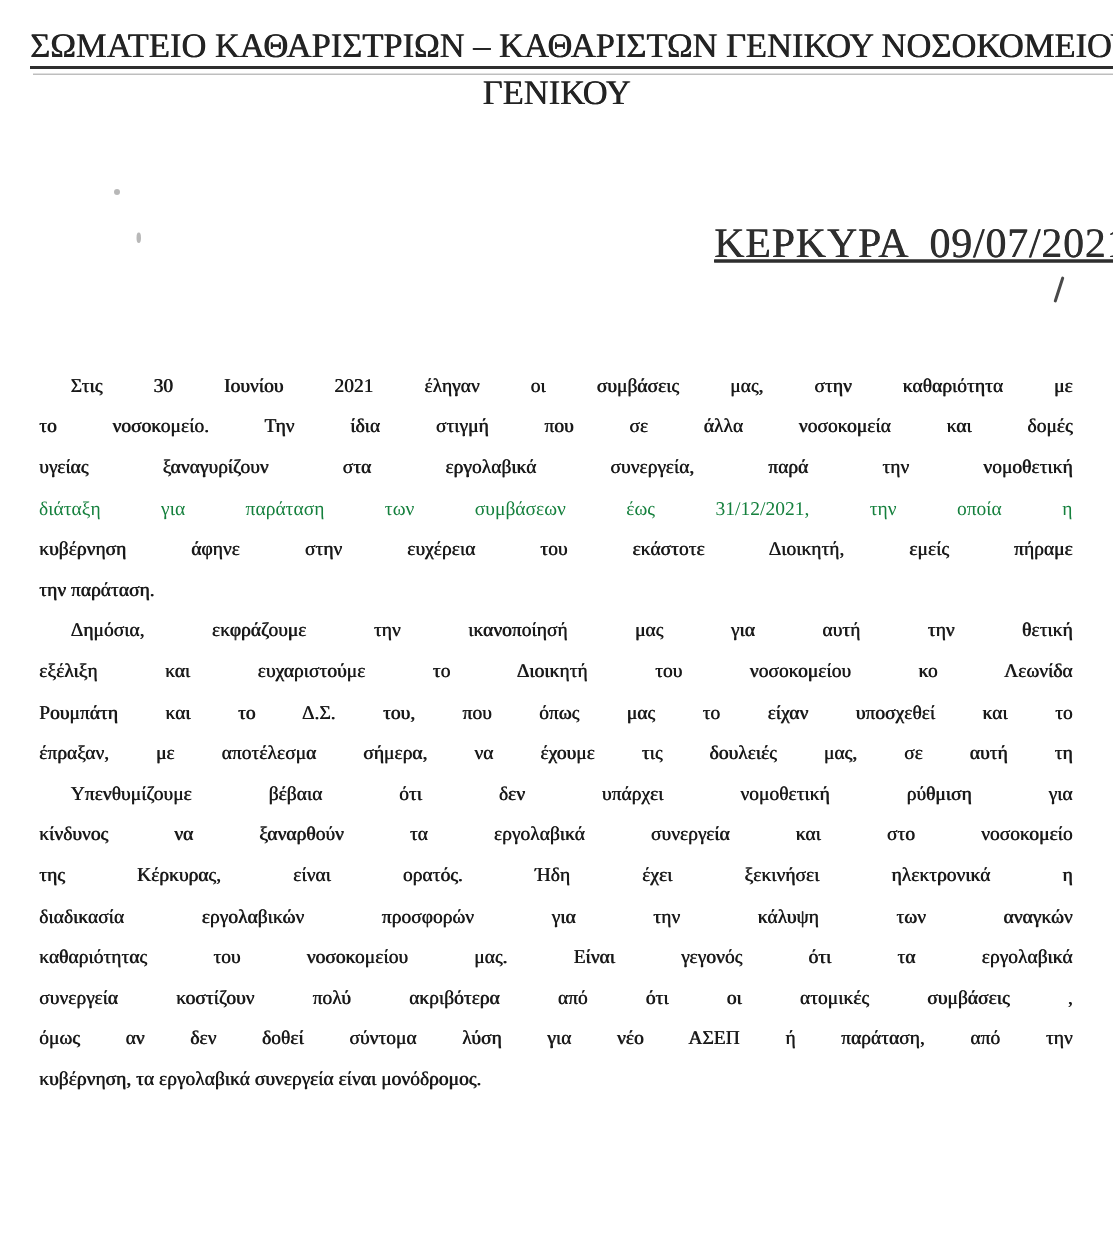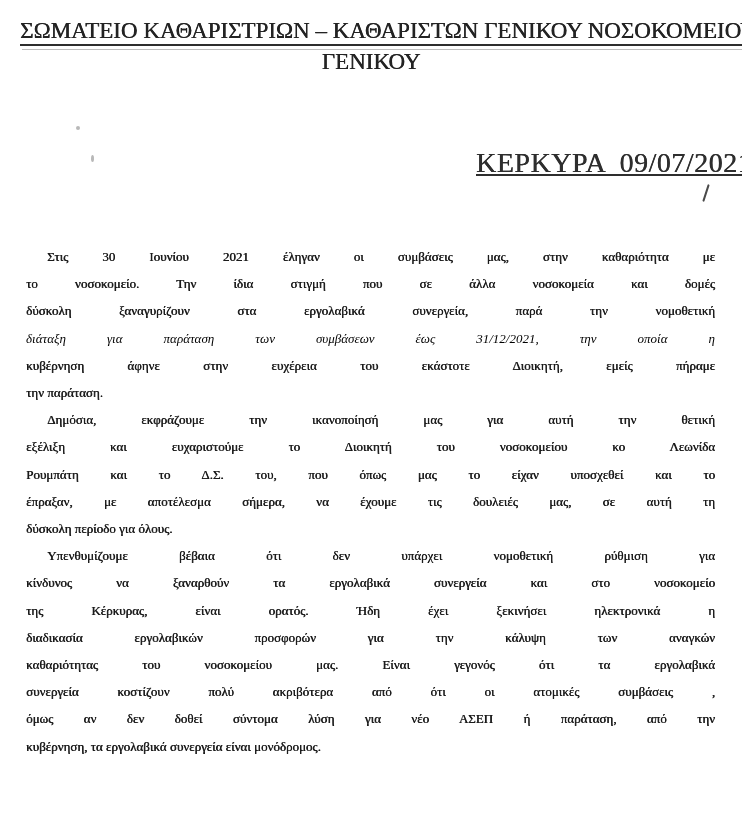--- a/index.html
+++ b/index.html
@@ -87,21 +87,21 @@
     font-size: 13px;
     line-height: 27.2px;
     text-shadow: 0.4px 0 0 currentColor;
   }
   .pline {
     text-align: justify;
     text-align-last: justify;
   }
   .pline.pfirst { text-indent: 21px; }
   .pline.plast  { text-align-last: left; }
-  .pline.faded  { color: #000000; text-shadow: none; font-style: italic; }
+  .pline.faded  { color: #15803d; text-shadow: none; }
 </style>
 </head>
 <body>
 
 <div class="page">
 
   <header class="doc-header">
     <div class="title-l1">
       <span class="title-u">ΣΩΜΑΤΕΙΟ ΚΑΘΑΡΙΣΤΡΙΩΝ – ΚΑΘΑΡΙΣΤΩΝ ΓΕΝΙΚΟΥ ΝΟΣΟΚΟΜΕΙΟΥ</span>
     </div>
@@ -112,32 +112,31 @@
 
   <div class="pen-mark"></div>
   <div class="speck speck-1"></div>
   <div class="speck speck-2"></div>
 
   <main class="body-text">
 
     <section class="para">
       <div class="pline pfirst">Στις 30 Ιουνίου 2021 έληγαν οι συμβάσεις μας, στην καθαριότητα με</div>
       <div class="pline">το νοσοκομείο. Την ίδια στιγμή που σε άλλα νοσοκομεία και δομές</div>
-      <div class="pline">δύσκολη ξαναγυρίζουν στα εργολαβικά συνεργεία, παρά την νομοθετική</div>
+      <div class="pline">υγείας ξαναγυρίζουν στα εργολαβικά συνεργεία, παρά την νομοθετική</div>
       <div class="pline faded">διάταξη για παράταση των συμβάσεων έως 31/12/2021, την οποία η</div>
       <div class="pline">κυβέρνηση άφηνε στην ευχέρεια του εκάστοτε Διοικητή, εμείς πήραμε</div>
       <div class="pline plast">την παράταση.</div>
     </section>
 
     <section class="para">
       <div class="pline pfirst">Δημόσια, εκφράζουμε την ικανοποίησή μας για αυτή την θετική</div>
       <div class="pline">εξέλιξη και ευχαριστούμε το Διοικητή του νοσοκομείου κο Λεωνίδα</div>
       <div class="pline">Ρουμπάτη και το Δ.Σ. του, που όπως μας το είχαν υποσχεθεί και το</div>
       <div class="pline">έπραξαν, με αποτέλεσμα σήμερα, να έχουμε τις δουλειές μας, σε αυτή τη</div>
-      <div class="pline plast">δύσκολη περίοδο για όλους.</div>
     </section>
 
     <section class="para">
       <div class="pline pfirst">Υπενθυμίζουμε βέβαια ότι δεν υπάρχει νομοθετική ρύθμιση για</div>
       <div class="pline">κίνδυνος να ξαναρθούν τα εργολαβικά συνεργεία και στο νοσοκομείο</div>
       <div class="pline">της Κέρκυρας, είναι ορατός. Ήδη έχει ξεκινήσει ηλεκτρονικά η</div>
       <div class="pline">διαδικασία εργολαβικών προσφορών για την κάλυψη των αναγκών</div>
       <div class="pline">καθαριότητας του νοσοκομείου μας. Είναι γεγονός ότι τα εργολαβικά</div>
       <div class="pline">συνεργεία κοστίζουν πολύ ακριβότερα από ότι οι ατομικές συμβάσεις ,</div>
       <div class="pline">όμως αν δεν δοθεί σύντομα λύση για νέο ΑΣΕΠ ή παράταση, από την</div>

